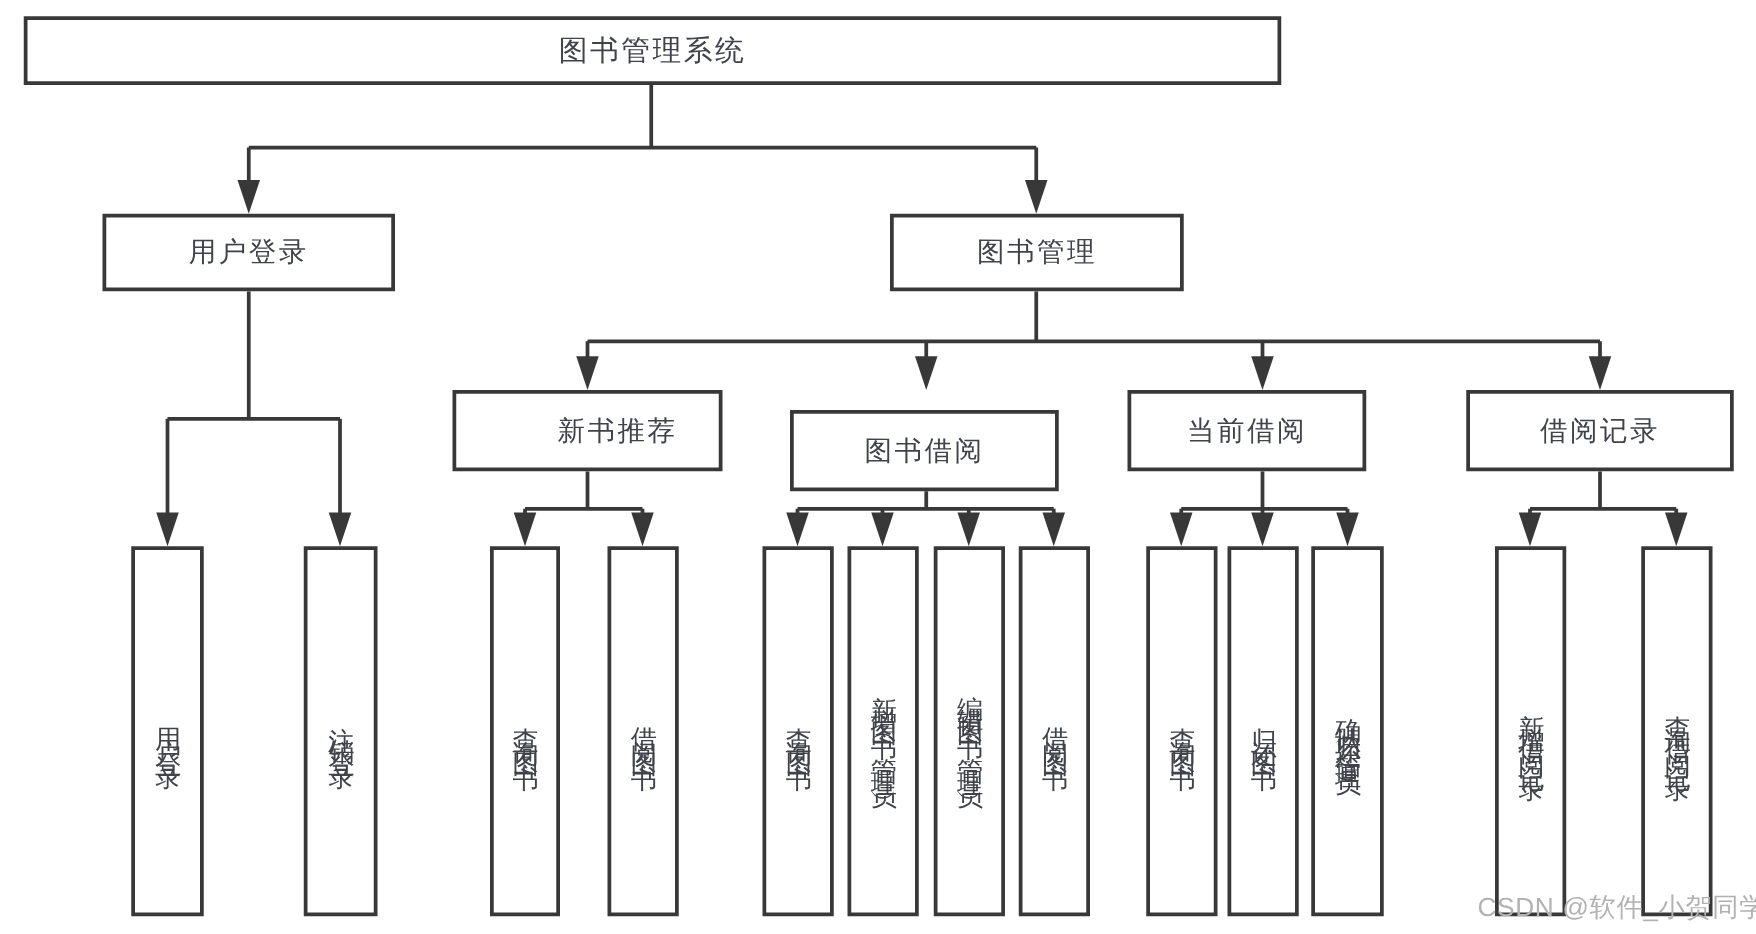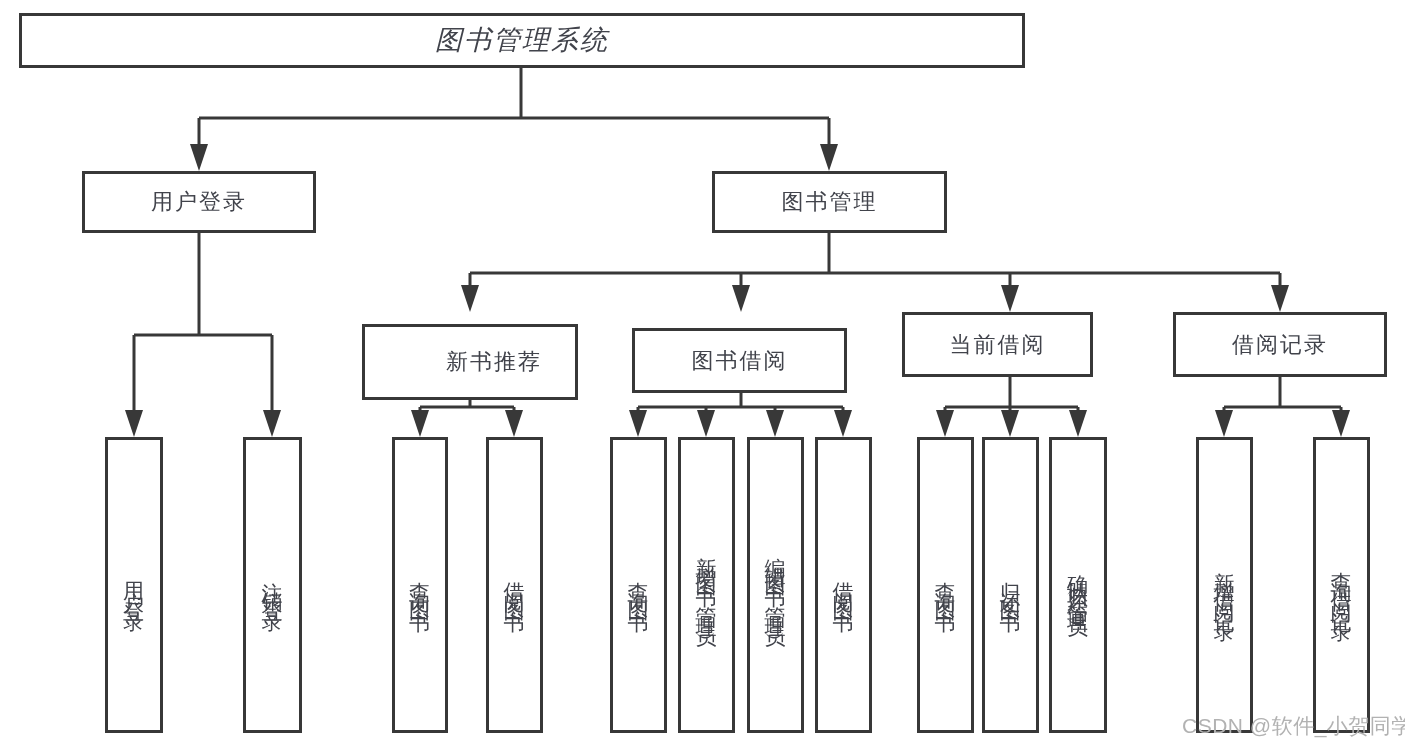--- a/index.html
+++ b/index.html
@@ -29,21 +29,21 @@
     display:flex;align-items:center;justify-content:center;
     color:var(--text);
     z-index:1;
   }
   .hlabel{
     font-size:22px;
     letter-spacing:2px;
     white-space:nowrap;
     line-height:1;
   }
-  .root .hlabel{font-size:27px;font-style:italic;}
+  .root .hlabel{font-size:23px;}
   .vlabel{
     writing-mode:vertical-rl;
     text-orientation:mixed;
     font-size:21px;
     letter-spacing:10px;
     line-height:1;
     white-space:nowrap;
   }
   .watermark{
     position:absolute;
@@ -102,21 +102,21 @@
     <span class="hlabel">图书管理系统</span>
   </div>
 
   <div class="box" style="left:82px;top:171px;width:234px;height:62px;">
     <span class="hlabel">用户登录</span>
   </div>
   <div class="box" style="left:712px;top:171px;width:235px;height:62px;">
     <span class="hlabel">图书管理</span>
   </div>
 
-  <div class="box" style="left:362px;top:324px;width:216px;height:76px;padding-left:48px;">
+  <div class="box" style="left:362px;top:312px;width:216px;height:65px;padding-left:48px;">
     <span class="hlabel">新书推荐</span>
   </div>
   <div class="box" style="left:632px;top:312px;width:215px;height:65px;margin-top:16px;">
     <span class="hlabel">图书借阅</span>
   </div>
   <div class="box" style="left:902px;top:312px;width:191px;height:65px;">
     <span class="hlabel">当前借阅</span>
   </div>
   <div class="box" style="left:1173px;top:312px;width:214px;height:65px;font-family:Liberation Serif, serif;">
     <span class="hlabel">借阅记录</span>

